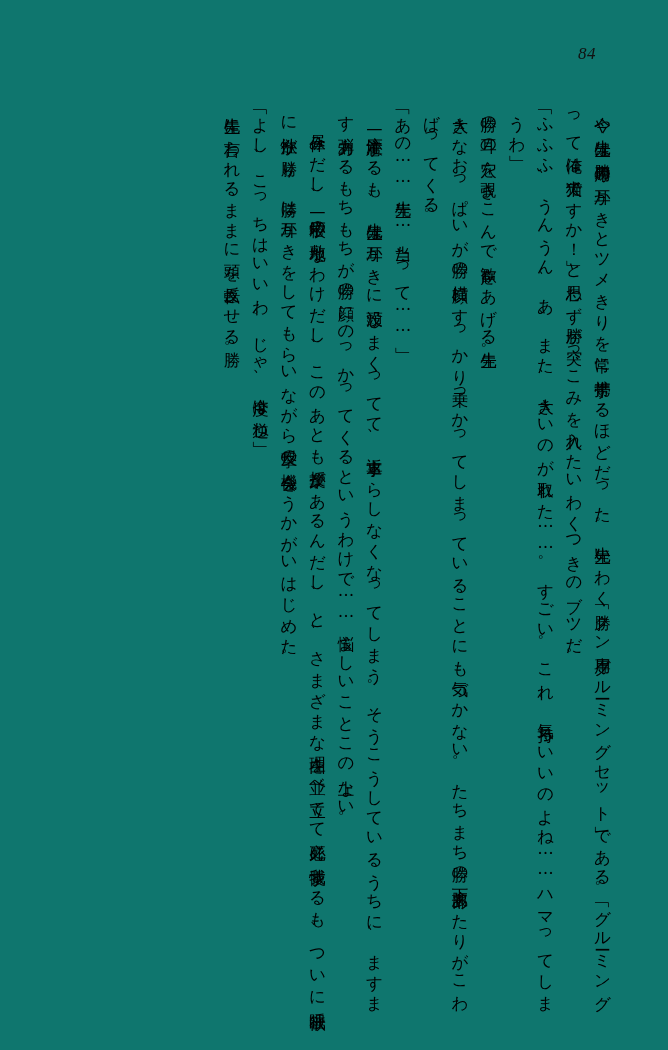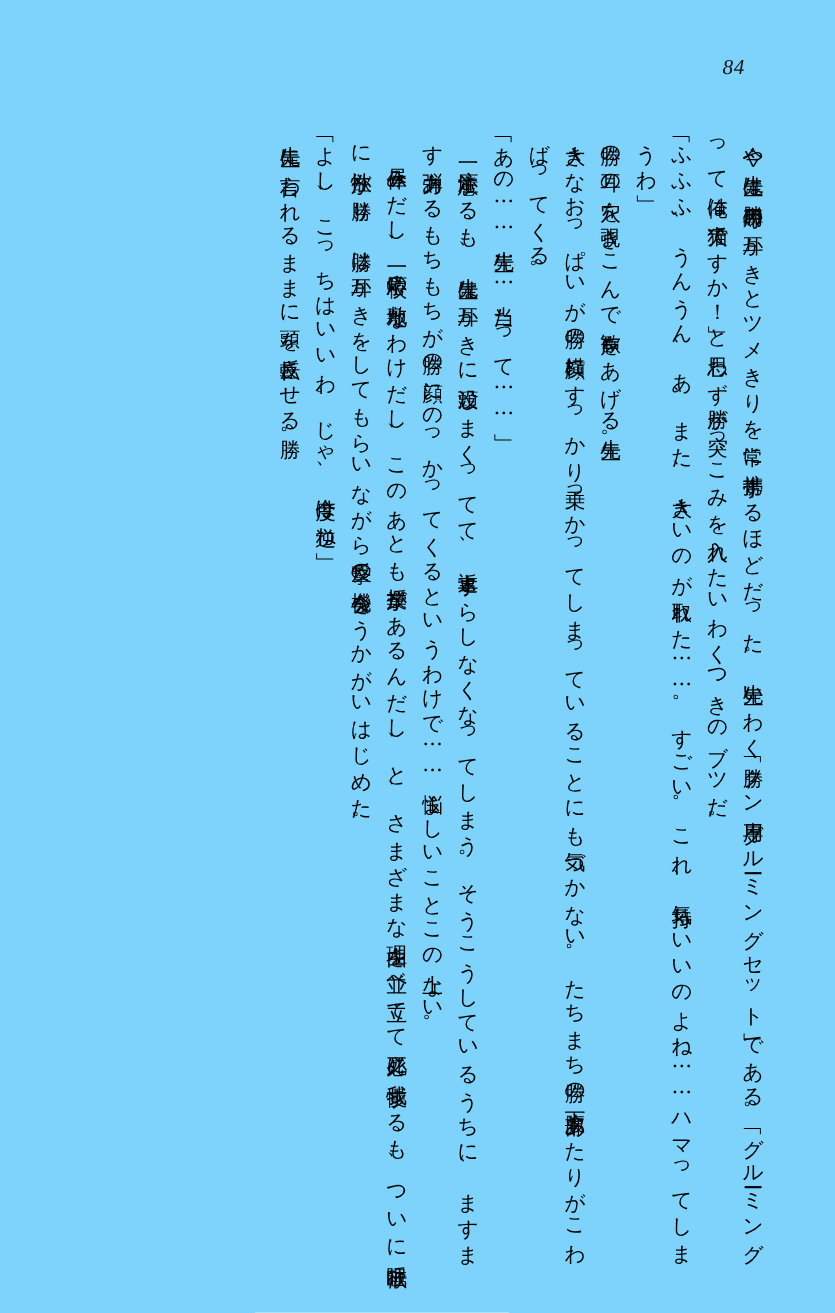--- a/index.html
+++ b/index.html
@@ -14,21 +14,21 @@
     color: #000000;
     overflow: hidden;
     position: relative;
   }
   .page {
     position: absolute;
     left: 0;
     top: 0;
     width: 668px;
     height: 1050px;
-    background: #7dd3fc;
+    background: #0f766e;
   }
   .page-number {
     position: absolute;
     right: 72px;
     top: 44px;
     font-family: "Liberation Serif", "DejaVu Serif", serif;
     font-style: italic;
     font-size: 17px;
     letter-spacing: 0.5px;
     color: #111;

